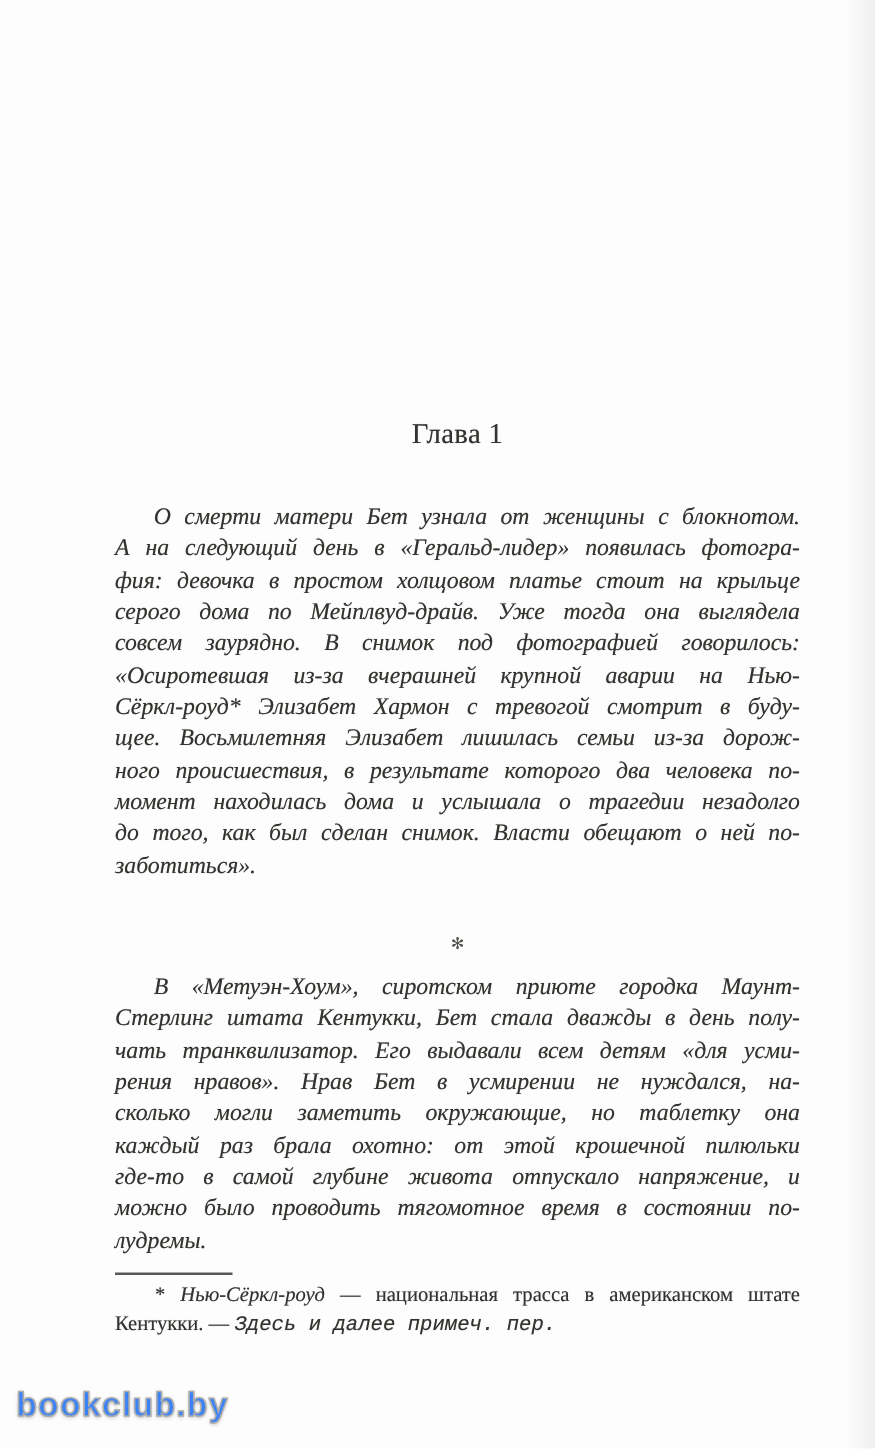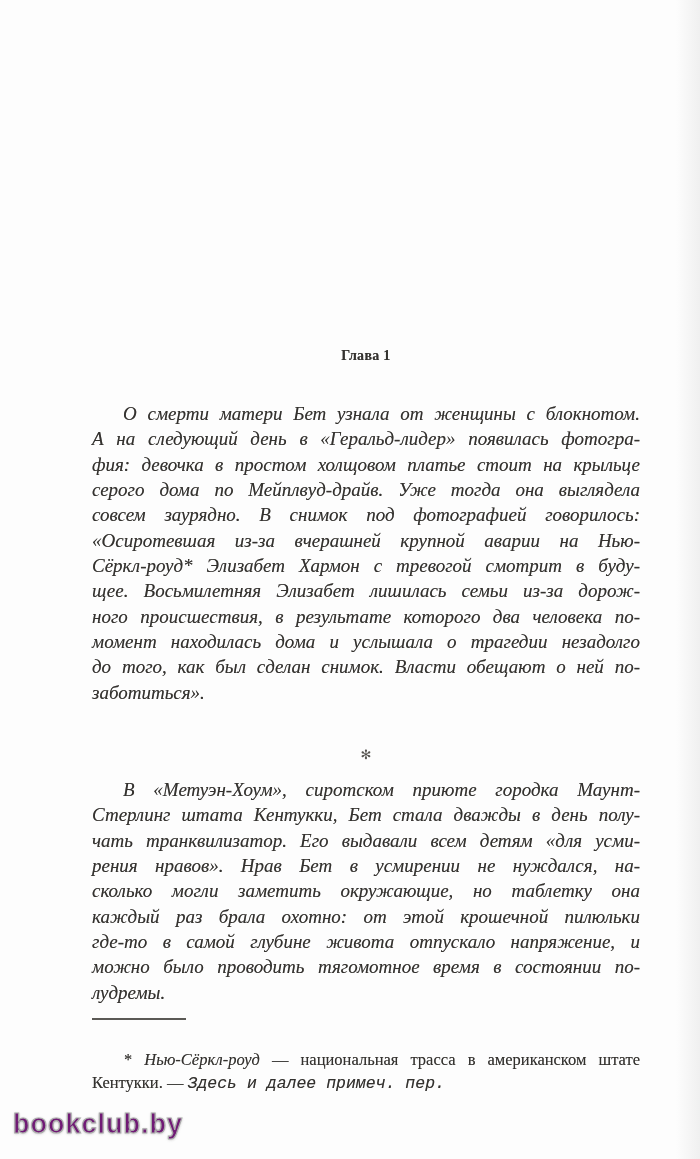--- a/index.html
+++ b/index.html
@@ -14,27 +14,27 @@
   }
   .page-edge {
     position: absolute;
     top: 0; right: 0;
     width: 24px; height: 100%;
     background: linear-gradient(to right, rgba(200,200,200,0) 0%, rgba(170,170,170,0.16) 100%);
     pointer-events: none;
   }
   .chapter-title {
     position: absolute;
-    top: 348px;
+    top: 334px;
     left: 92px;
     width: 548px;
     margin: 0;
     text-align: center;
-    font-size: 14px;
-    font-weight: bold;
+    font-size: 23px;
+    font-weight: normal;
     letter-spacing: 0.3px;
     text-shadow: 0 0 0.6px rgba(52,50,47,0.55);
   }
   .para {
     position: absolute;
     left: 92px;
     width: 548px;
     font-size: 19px;
     line-height: 25.35px;
     text-shadow: 0 0 0.6px rgba(52,50,47,0.5);
@@ -66,31 +66,31 @@
   }
   .footnote {
     position: absolute;
     left: 92px;
     width: 548px;
     top: 1024px;
     font-size: 16.5px;
     line-height: 23px;
     text-shadow: 0 0 0.6px rgba(52,50,47,0.5);
   }
-  .fn-line1 { text-align: justify; text-align-last: justify; text-indent: 32px; margin-top: 24px; }
+  .fn-line1 { text-align: justify; text-align-last: justify; text-indent: 32px; }
   .fn-line2 { text-align: left; }
   .watermark {
     position: absolute;
     left: 13px;
     top: 1109px;
     font-family: "Liberation Sans", sans-serif;
     font-size: 27px;
     font-weight: 600;
     letter-spacing: 1px;
-    color: #701a75;
+    color: #3b82f6;
     -webkit-text-stroke: 1.2px #acacac;
     text-shadow: 0 0 2px rgba(160,160,160,0.75), 0 1px 3px rgba(150,150,150,0.45);
   }
 </style>
 </head>
 <body>
 
 <div class="page">
 
   <h1 class="chapter-title">Глава 1</h1>

